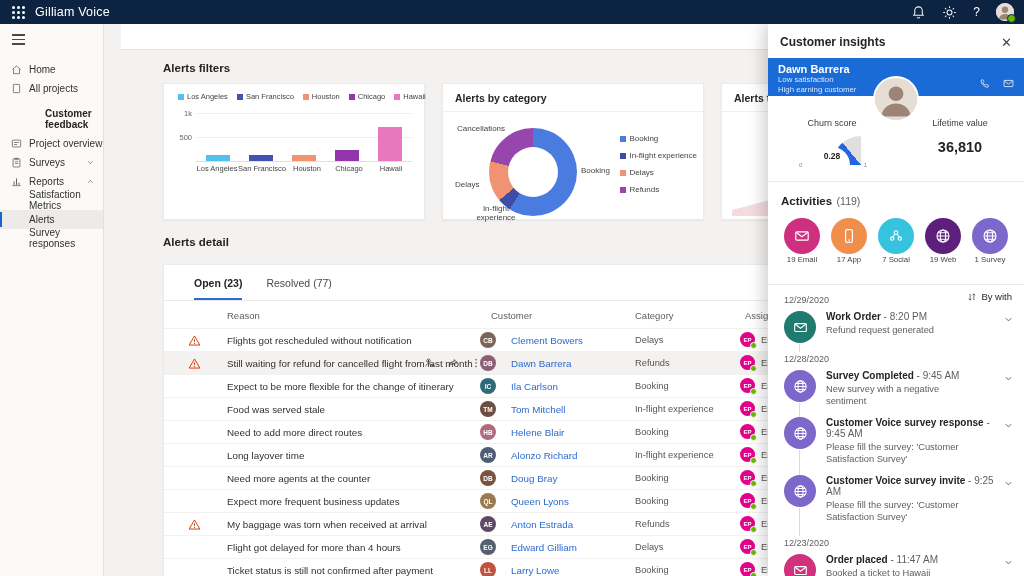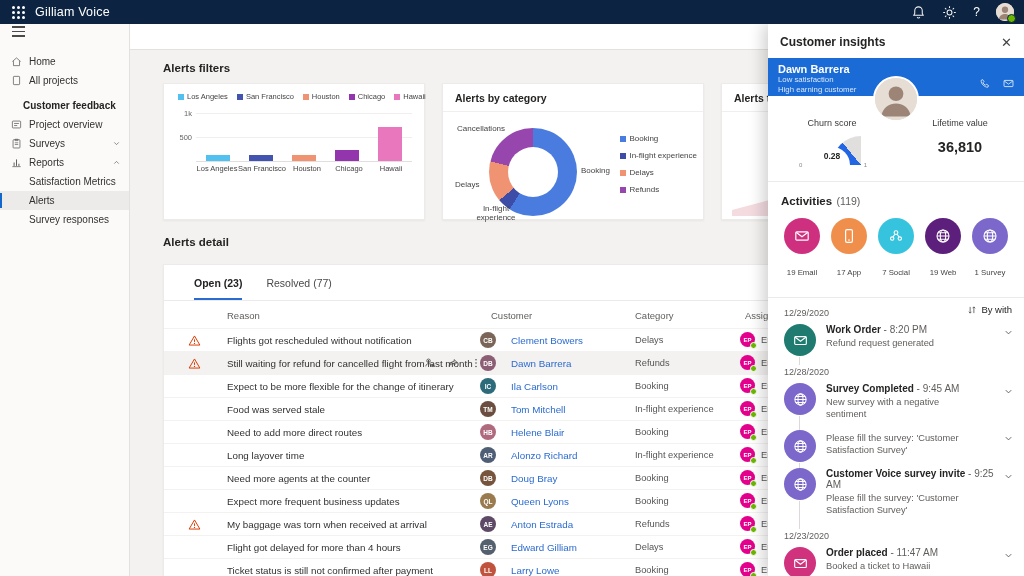--- a/index.html
+++ b/index.html
@@ -13,27 +13,27 @@
   .waffle i{width:3px;height:3px;background:#fff;border-radius:50%;}
   .tb-title{font-size:12.5px;letter-spacing:.2px;}
   .tb-right{margin-left:auto;display:flex;align-items:center;gap:16px;margin-right:2px;}
   .tb-ic{width:15px;height:15px;color:#fff;opacity:.95;cursor:pointer;}
   .tb-help{font-size:12px;cursor:pointer;}
   .tb-avatar{width:18px;height:18px;border-radius:50%;background:#e6ddd4;position:relative;overflow:visible;cursor:pointer;}
   .tb-avatar svg{width:18px;height:18px;border-radius:50%;}
   .tb-avatar::after{content:"";position:absolute;right:-2px;bottom:-2px;width:7px;height:7px;border-radius:50%;background:#6bb700;border:1.5px solid #0c2442;}
 
   
-  .sidebar{position:absolute;top:16px;left:0;width:130px;bottom:0;background:#fbfaf9;border-right:1px solid #e3e1df;z-index:10;}
+  .sidebar{position:absolute;top:24px;left:0;width:104px;bottom:0;background:#fbfaf9;border-right:1px solid #e3e1df;z-index:10;}
   .burger{padding:10px 0 12px 12px;cursor:pointer;}
   .burger i{display:block;width:13px;height:1.5px;background:#4a4a4a;margin-bottom:3px;}
   .nav-item{display:flex;align-items:center;height:19px;font-size:10px;color:#323130;padding-left:11px;gap:7px;cursor:pointer;position:relative;}
   .nav-item .nico{width:11px;height:11px;color:#5b5b5b;flex:none;}
   .nav-item .chev{margin-left:auto;margin-right:8px;width:9px;height:9px;color:#666;}
-  .nav-section{font-size:10px;font-weight:700;color:#252423;padding:10px 0 4px 23px;}
+  .nav-section{font-size:10px;font-weight:700;color:#252423;padding:10px 0 4px 13px;margin-left:32px;}
   .nav-child{padding-left:29px;}
   .nav-item.sel{background:#edebe9;}
   .nav-item.sel::before{content:"";position:absolute;left:0;top:2px;bottom:2px;width:2px;background:#1267cb;}
 
   
   .main{position:absolute;top:24px;left:121px;right:0;bottom:0;background:#f3f2f1;}
   .commandbar{height:26px;background:#fff;border-bottom:1px solid #e3e1df;}
   .content{padding:12px 0 0 42px;}
   .h-sec{font-size:11.5px;font-weight:700;color:#252423;}
   .cards{display:flex;gap:17px;margin-top:9px;}
@@ -115,21 +115,21 @@
   .g-max{position:absolute;right:-4px;bottom:0;font-size:6px;color:#888;}
   .lt-val{font-size:14.5px;font-weight:700;color:#252423;margin-top:11px;}
   .divider{border-top:1px solid #edebe9;margin:13px 0 0;}
   .acts{padding:9px 13px 7px;}
   .acts-title{font-size:11.5px;font-weight:700;color:#252423;}
   .acts-count{font-weight:400;color:#605e5c;font-size:10.5px;}
   .act-row{display:flex;justify-content:space-between;margin-top:9px;}
   .act{width:42px;text-align:center;cursor:pointer;}
   .act-c{width:36px;height:36px;border-radius:50%;margin:0 auto;display:flex;align-items:center;justify-content:center;color:#fff;}
   .act-c svg{width:16px;height:16px;}
-  .act-lab{font-size:7.8px;color:#444;margin-top:14px;white-space:nowrap;}
+  .act-lab{font-size:7.8px;color:#444;margin-top:1px;white-space:nowrap;}
   .tl-wrap{position:relative;padding:4px 0 0;}
   .sort{position:absolute;right:12px;top:6px;display:flex;align-items:center;gap:4px;font-size:9.5px;color:#252423;cursor:pointer;}
   .sort svg{width:10px;height:10px;color:#444;}
   .t-date{font-size:9px;color:#605e5c;margin:6px 0 5px 16px;}
   .t-entry{position:relative;padding:1px 24px 9px 58px;min-height:38px;}
   .t-ic{position:absolute;left:16px;top:1px;width:32px;height:32px;border-radius:50%;display:flex;align-items:center;justify-content:center;color:#fff;z-index:1;}
   .t-ic svg{width:15px;height:15px;}
   .t-ln{position:absolute;left:31px;top:34px;bottom:-4px;width:1px;background:#dcdad8;}
   .t-title{font-size:10px;font-weight:700;color:#252423;}
   .t-time{font-weight:400;color:#605e5c;}
@@ -681,20 +681,21 @@
   </div>
   <div class="t-entry">
     <span class="t-ic" style="background:#7b68ca">
             <svg viewBox="0 0 16 16">
               <circle cx="8" cy="8" r="6" fill="none" stroke="currentColor" stroke-width="1.1"></circle>
               <ellipse cx="8" cy="8" rx="2.7" ry="6" fill="none" stroke="currentColor" stroke-width="1.1"></ellipse>
               <path d="M2 8h12M2.9 4.8h10.2M2.9 11.2h10.2" stroke="currentColor" stroke-width="1.1" fill="none"></path>
             </svg>
           </span>
     <span class="t-ln"></span>
+    <div class="t-title">Customer Voice survey response<span class="t-time"> - 9:45 AM</span></div>
     <div class="t-desc">Please fill the survey: 'Customer Satisfaction Survey'</div>
     <span class="t-chev">
             <svg viewBox="0 0 16 16">
               <path d="M4 6l4 4 4-4" fill="none" stroke="currentColor" stroke-width="1.3"></path>
             </svg>
           </span>
   </div>
   <div class="t-entry">
     <span class="t-ic" style="background:#7b68ca">
             <svg viewBox="0 0 16 16">

